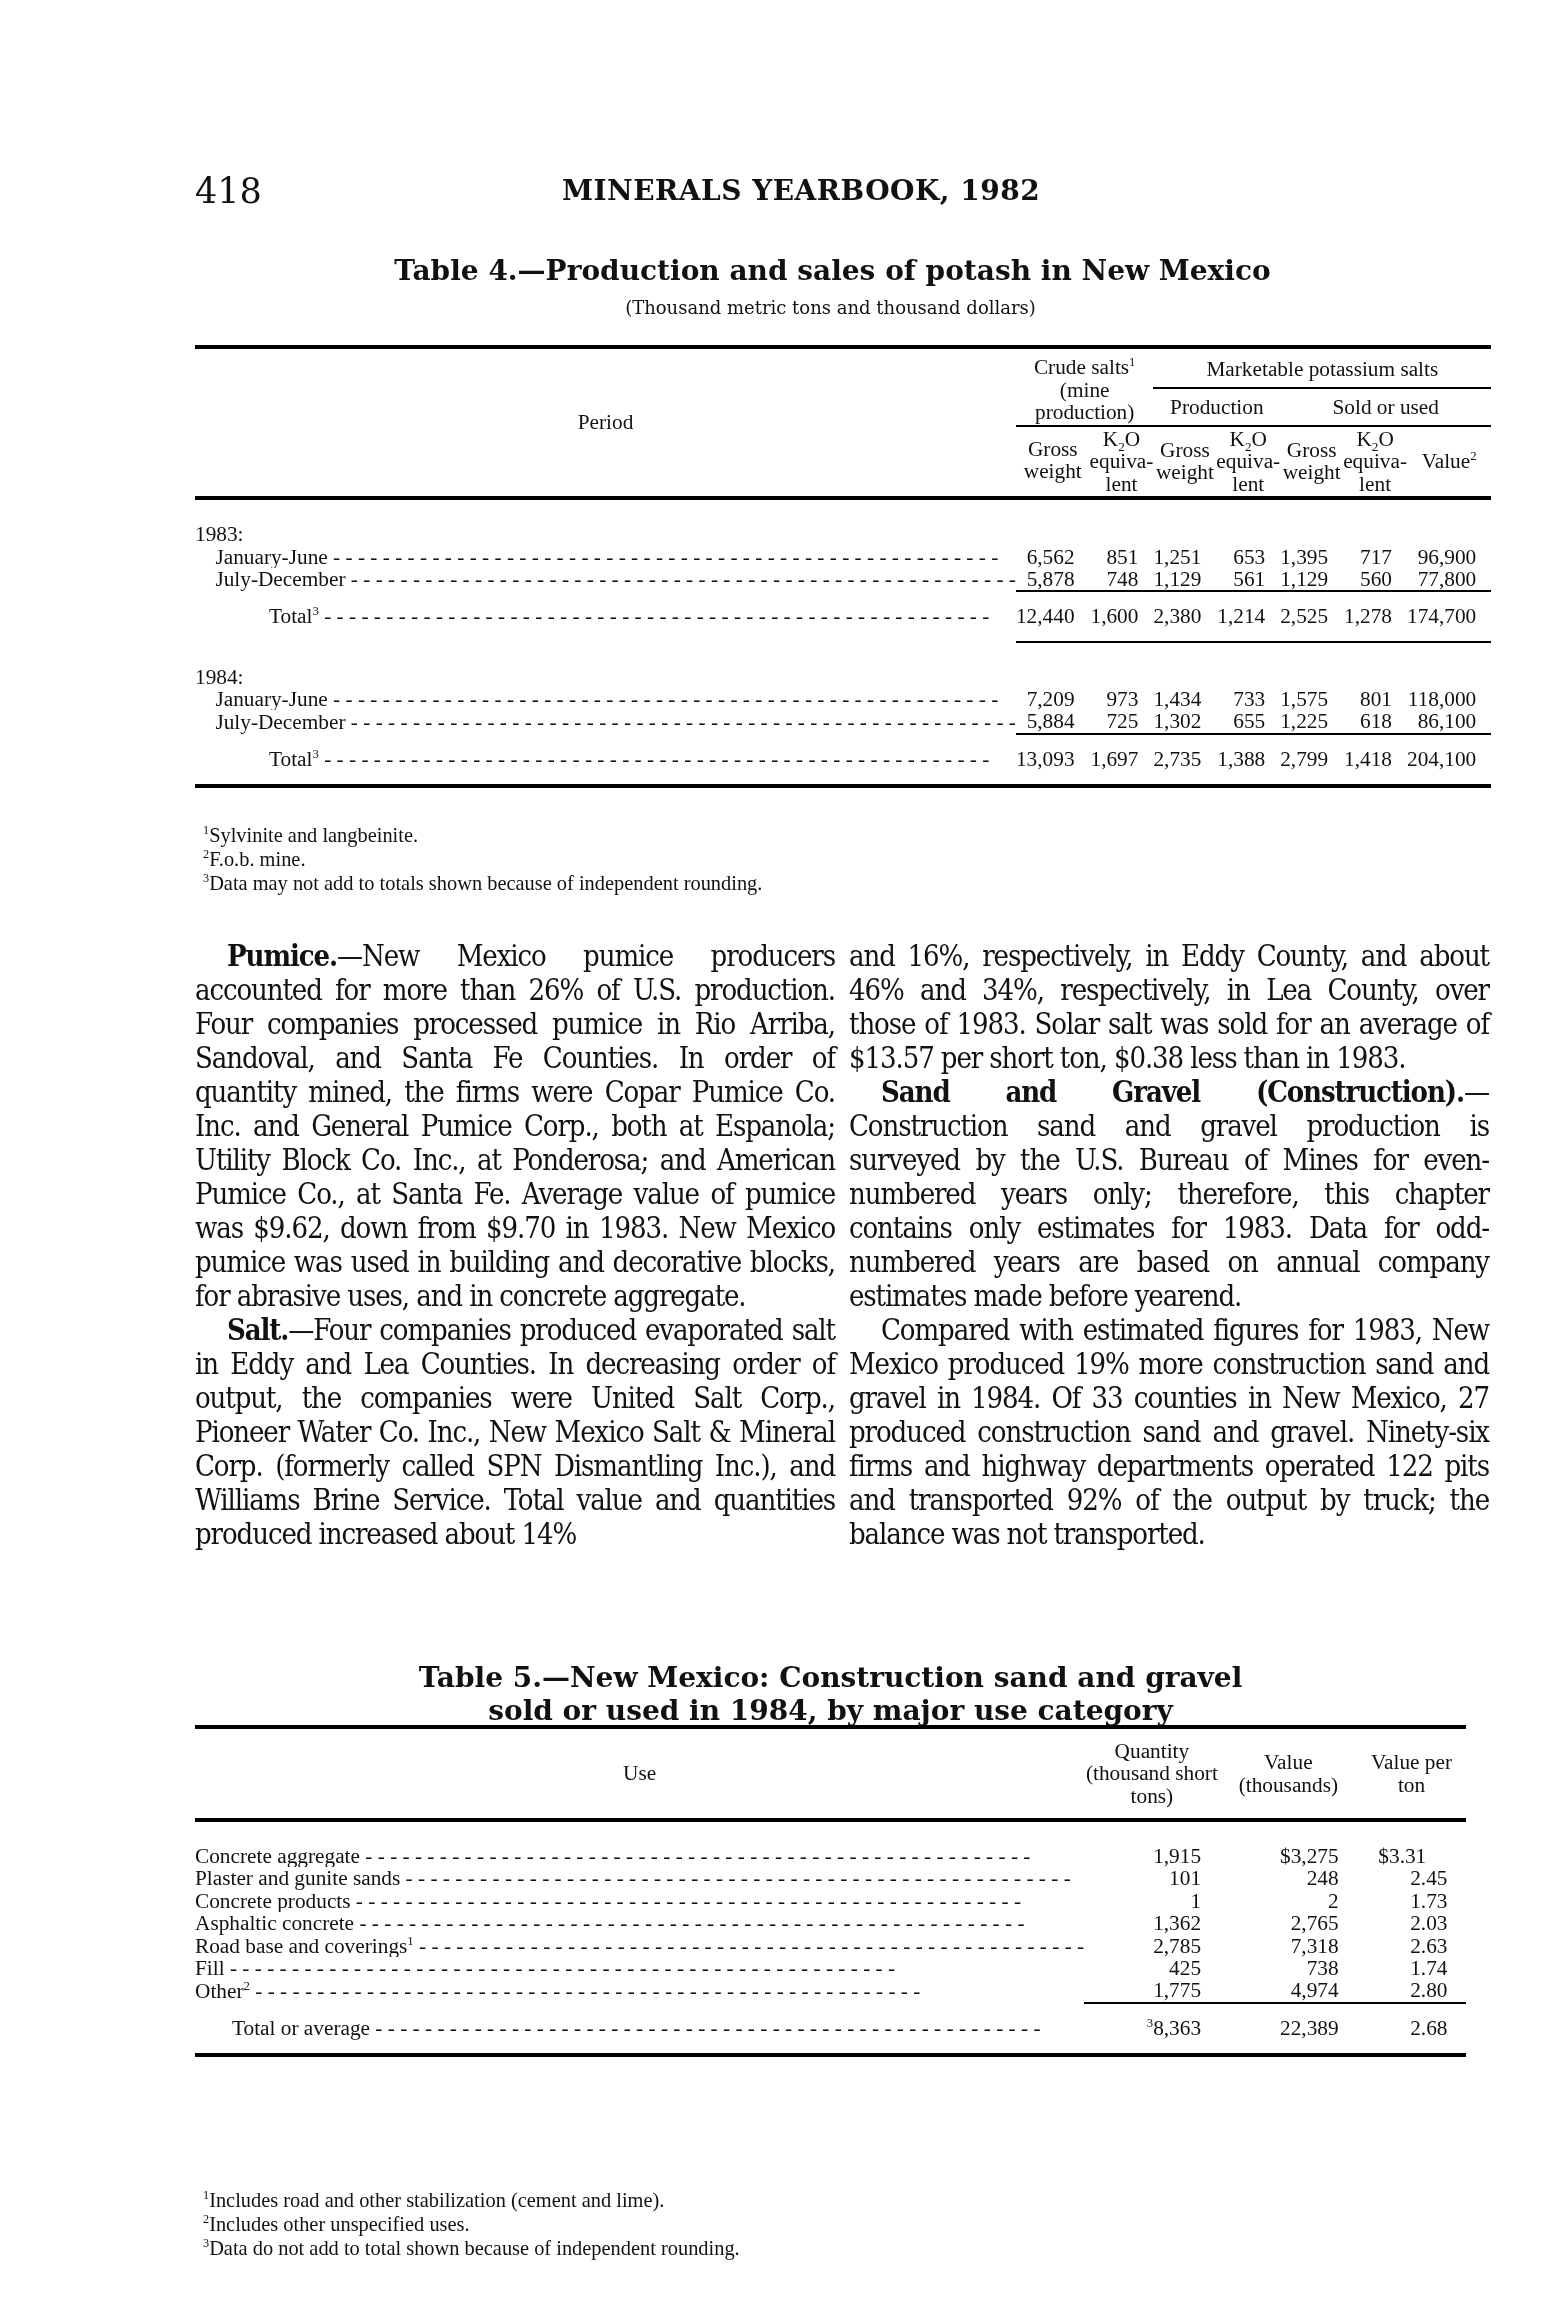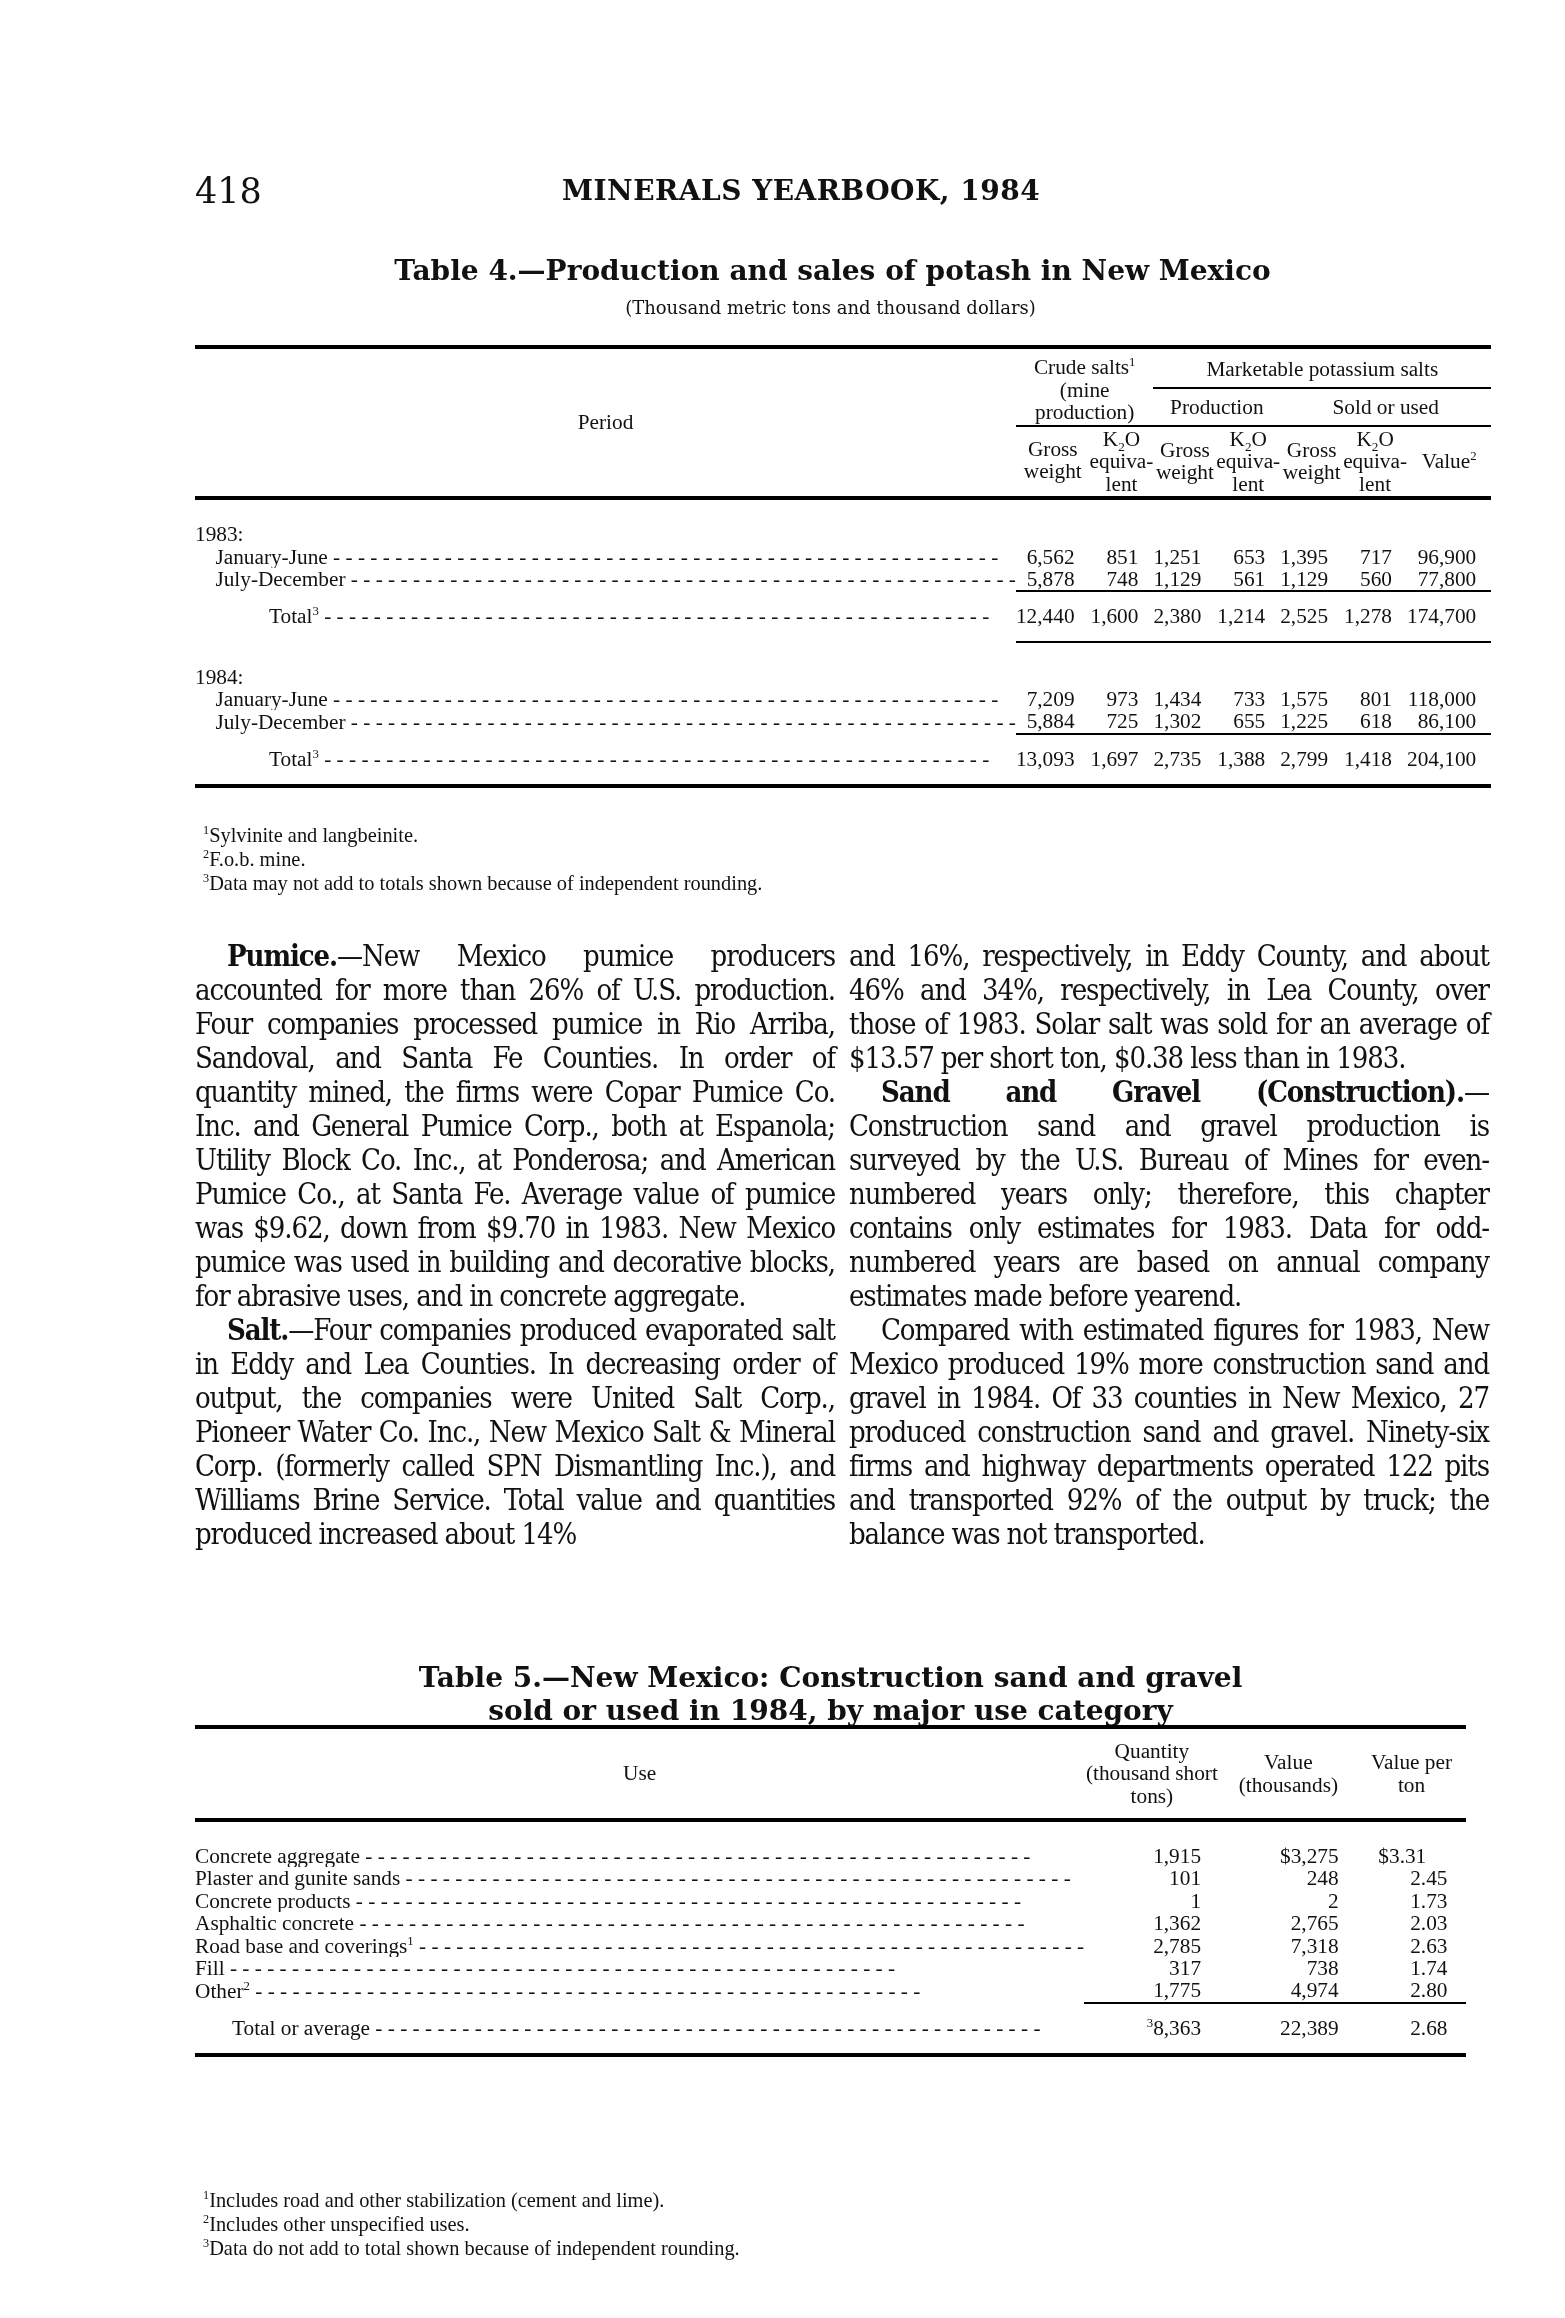--- a/index.html
+++ b/index.html
@@ -38,21 +38,21 @@
   
   #t5 { left: 195px; top: 1725px; width: 1271px; }
   .t5 th, .t5 td { font-size: 21.3px; line-height: 1.05; padding: 0; }
   .t5 th { font-weight: normal; text-align: center; }
   .t5 td.num { text-align: right; padding-right: 18.5px; }
 </style>
 </head>
 <body>
 
 <div class="abs page-num">418</div>
-<div class="abs running-head">MINERALS YEARBOOK, 1984</div>
+<div class="abs running-head">MINERALS YEARBOOK, 1982</div>
 
 <div class="abs tbl-title" style="left:197px; top:254px; width:1271px;">Table 4.—Production and sales of potash in New Mexico</div>
 <div class="abs tbl-sub" style="left:195px; top:297px; width:1271px;">(Thousand metric tons and thousand dollars)</div>
 
 <div class="abs" id="t4">
   <table class="t4">
     <colgroup>
       <col style="width:468px">
         <col style="width:109px">
         <col style="width:93px">
@@ -219,21 +219,21 @@
           <td class="num">2.03</td>
         </tr>
         <tr>
           <td class="lbl"><span class="dots"><span>Road base and coverings</span><sup>1</sup></span></td>
           <td class="num">2,785</td>
           <td class="num">7,318</td>
           <td class="num">2.63</td>
         </tr>
         <tr>
           <td class="lbl"><span class="dots"><span>Fill</span></span></td>
-          <td class="num">317</td>
+          <td class="num">425</td>
           <td class="num">738</td>
           <td class="num">1.74</td>
         </tr>
         <tr>
           <td class="lbl"><span class="dots"><span>Other</span><sup>2</sup></span></td>
           <td class="num" style="border-bottom: 2.8px solid rgb(0, 0, 0);">1,775</td>
           <td class="num" style="border-bottom: 2.8px solid rgb(0, 0, 0);">4,974</td>
           <td class="num" style="border-bottom: 2.8px solid rgb(0, 0, 0);">2.80</td>
         </tr>
         <tr>

